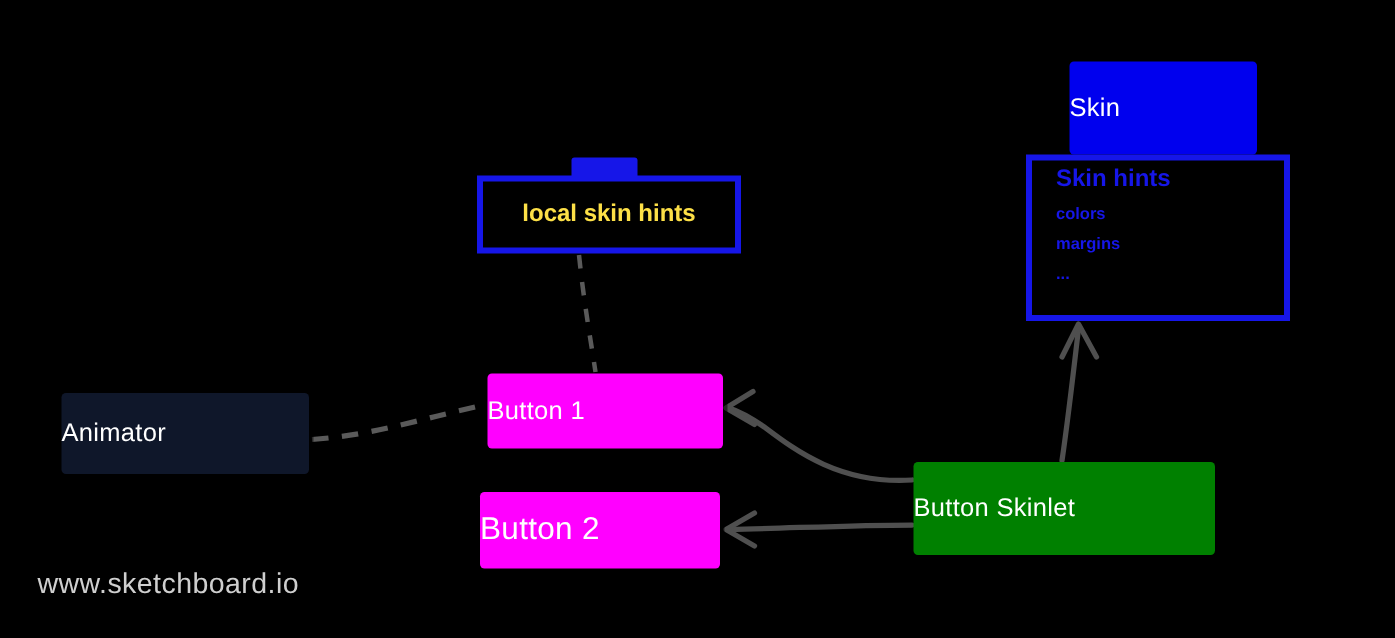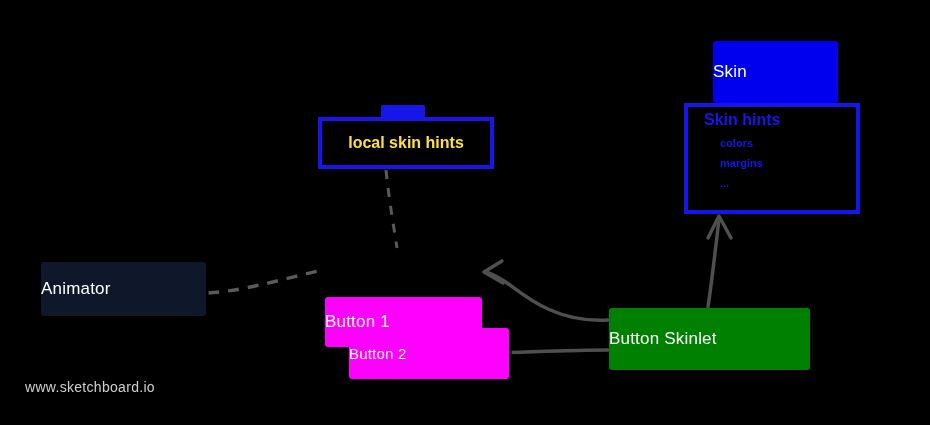--- a/index.html
+++ b/index.html
@@ -59,30 +59,28 @@
     background: #0f172a;
     font-size: 17px;
   }
   .node-button1 {
     left: 325px;
     top: 249px;
     width: 157px;
     height: 50px;
     background: #ff00ff;
     font-size: 17px;
-    margin-top: 48px;
   }
   .node-button2 {
     left: 320px;
     top: 328px;
     width: 160px;
     height: 51px;
     background: #ff00ff;
-    font-size: 15px;
-    margin-left: 29px;
+    font-size: 21px;
   }
   .node-skinlet {
     left: 609px;
     top: 308px;
     width: 201px;
     height: 62px;
     background: #008000;
     font-size: 17px;
   }
   
@@ -125,28 +123,28 @@
   }
   .note-skinhints .note-title {
     font-size: 16px;
     font-weight: bold;
     margin: 0 0 8px 0;
     color: #1616e8;
   }
   .note-skinhints .note-line {
     font-size: 11px;
     font-weight: bold;
-    margin: 0 0 8px 16px;
+    margin: 0 0 8px 0;
     color: #1616e8;
   }
   .watermark {
     position: absolute;
     left: 25px;
     top: 379px;
-    font-size: 14px;
+    font-size: 19px;
     color: #cfcfcf;
     font-weight: normal;
     letter-spacing: 0.3px;
   }
 </style>
 </head>
 <body>
 
 <div id="canvas">
 

